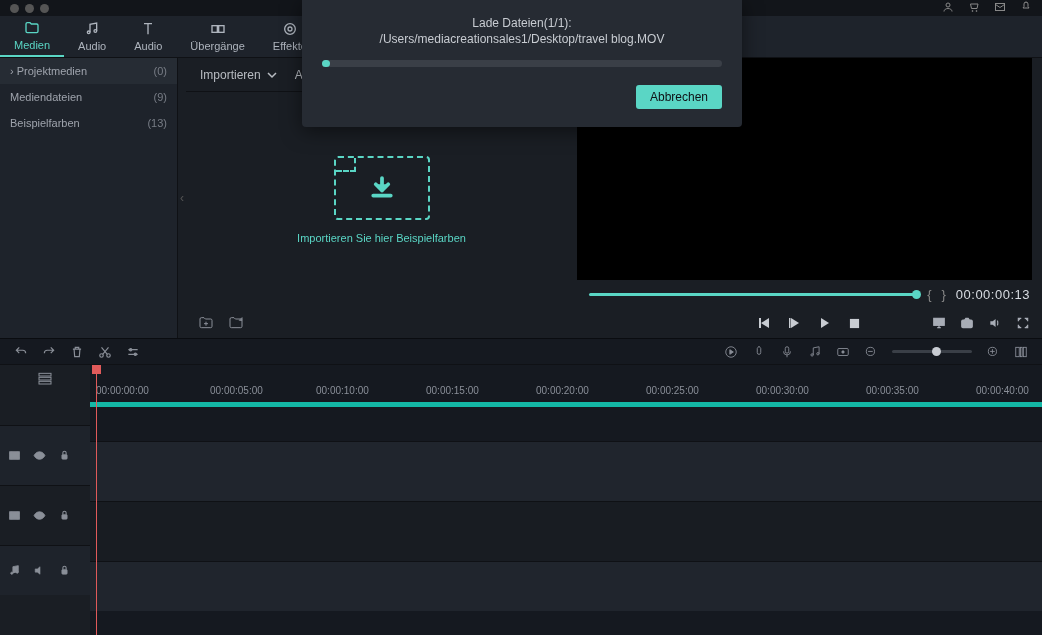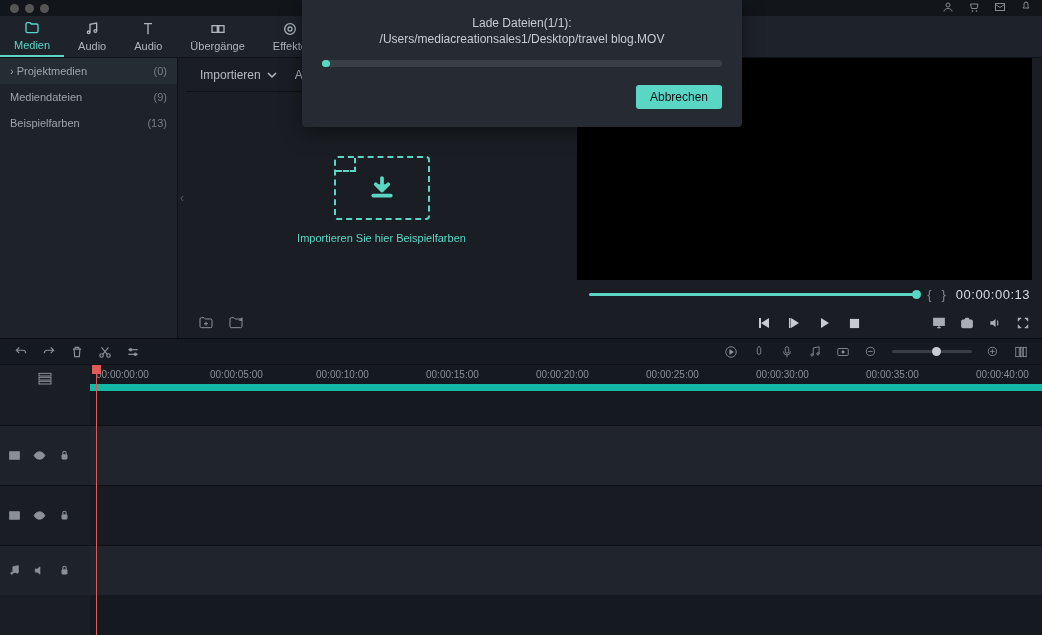--- a/index.html
+++ b/index.html
@@ -65,21 +65,21 @@
 .zoom-thumb { position: absolute; left: 50%; top: -3px; width: 9px; height: 9px; background: #c8ccd2; border-radius: 50%; }
 
 .tl-body { flex: 1; display: flex; }
 .tl-trackheads { width: 90px; background: #1a1e24; }
 .tl-ruler-row { height: 26px; display: flex; align-items: center; justify-content: center; }
 .tl-track-head { height: 60px; display: flex; align-items: center; justify-content: flex-start; gap: 12px; padding-left: 8px; border-top: 1px solid #0f1115; background: #1e232b; }
 .tl-track-head.alt { background: #1a1e24; }
 .tl-track-head svg { stroke: #8a8f98; fill: #8a8f98; }
 
 .tl-timeline { flex: 1; position: relative; overflow: hidden; }
-.tl-ruler { height: 26px; position: relative; border-bottom: 7px solid #14b8a6; }
+.tl-ruler { height: 26px; position: relative; border-bottom: 5px solid #14b8a6; margin-top: 16px; }
 .tick { position: absolute; top: 4px; font-size: 10px; color: #8a8f98; }
 .playhead { position: absolute; top: 0; bottom: 0; width: 1px; background: #e05a5a; left: 6px; }
 .playhead::before { content: ""; position: absolute; top: 0; left: -4px; width: 9px; height: 9px; background: #e05a5a; }
 .tl-track { height: 60px; border-top: 1px solid #0f1115; background: #181c22; }
 .tl-track.light { background: #20252d; }
 
 
 .modal { position: absolute; top: 0; left: 302px; width: 440px; background: #262b33; padding: 16px 20px 18px; border-radius: 0 0 4px 4px; box-shadow: 0 4px 20px rgba(0,0,0,0.5); z-index: 100; text-align: center; }
 .modal-title { font-size: 12px; color: #c8ccd2; }
 .modal-path { font-size: 12px; color: #c8ccd2; margin-top: 2px; margin-bottom: 14px; }

